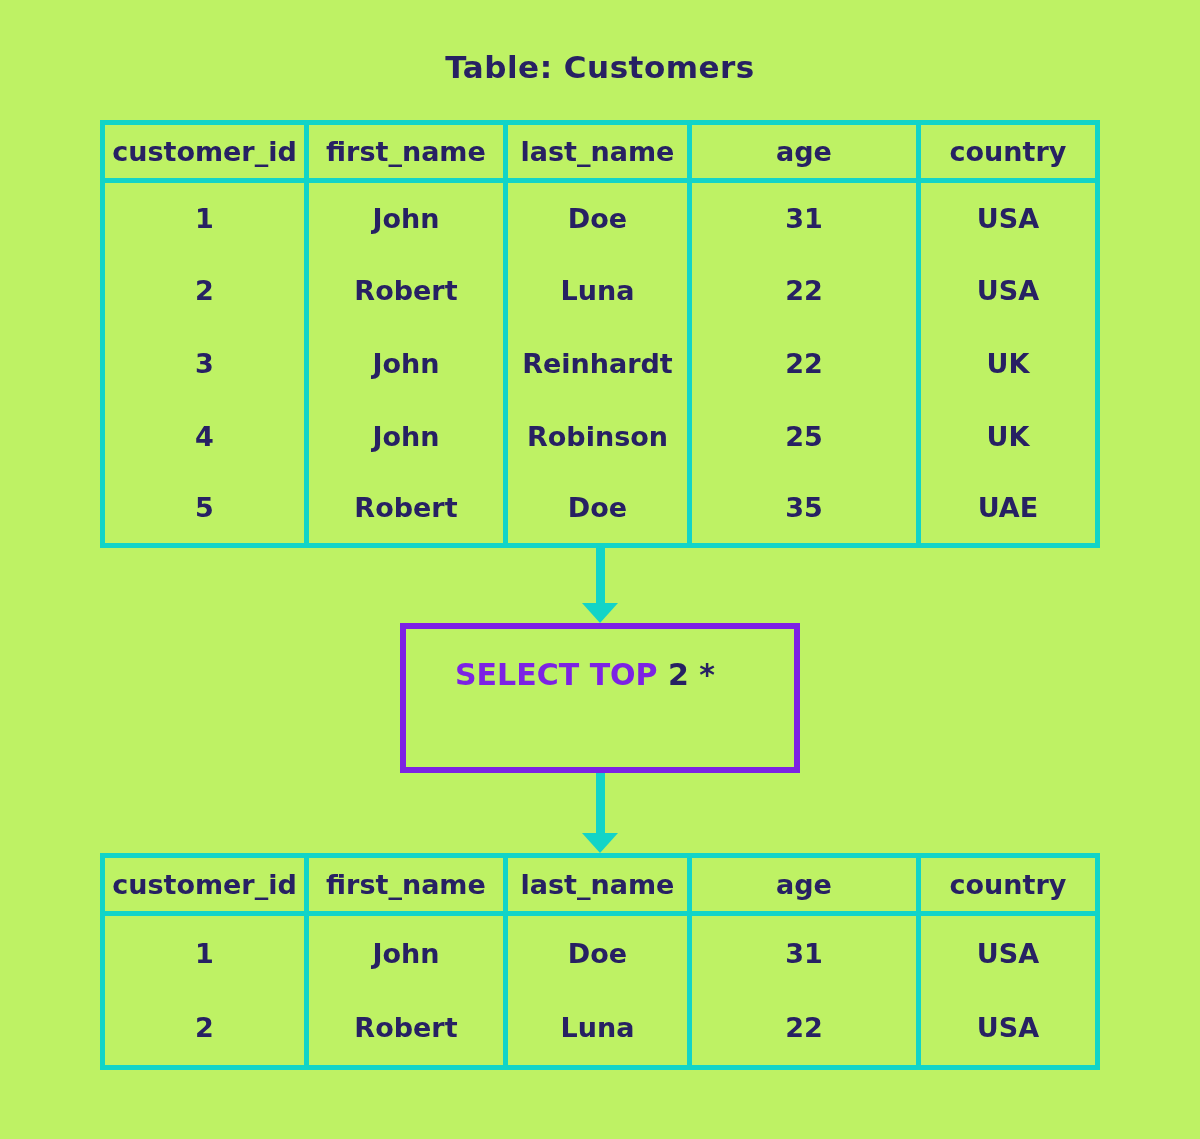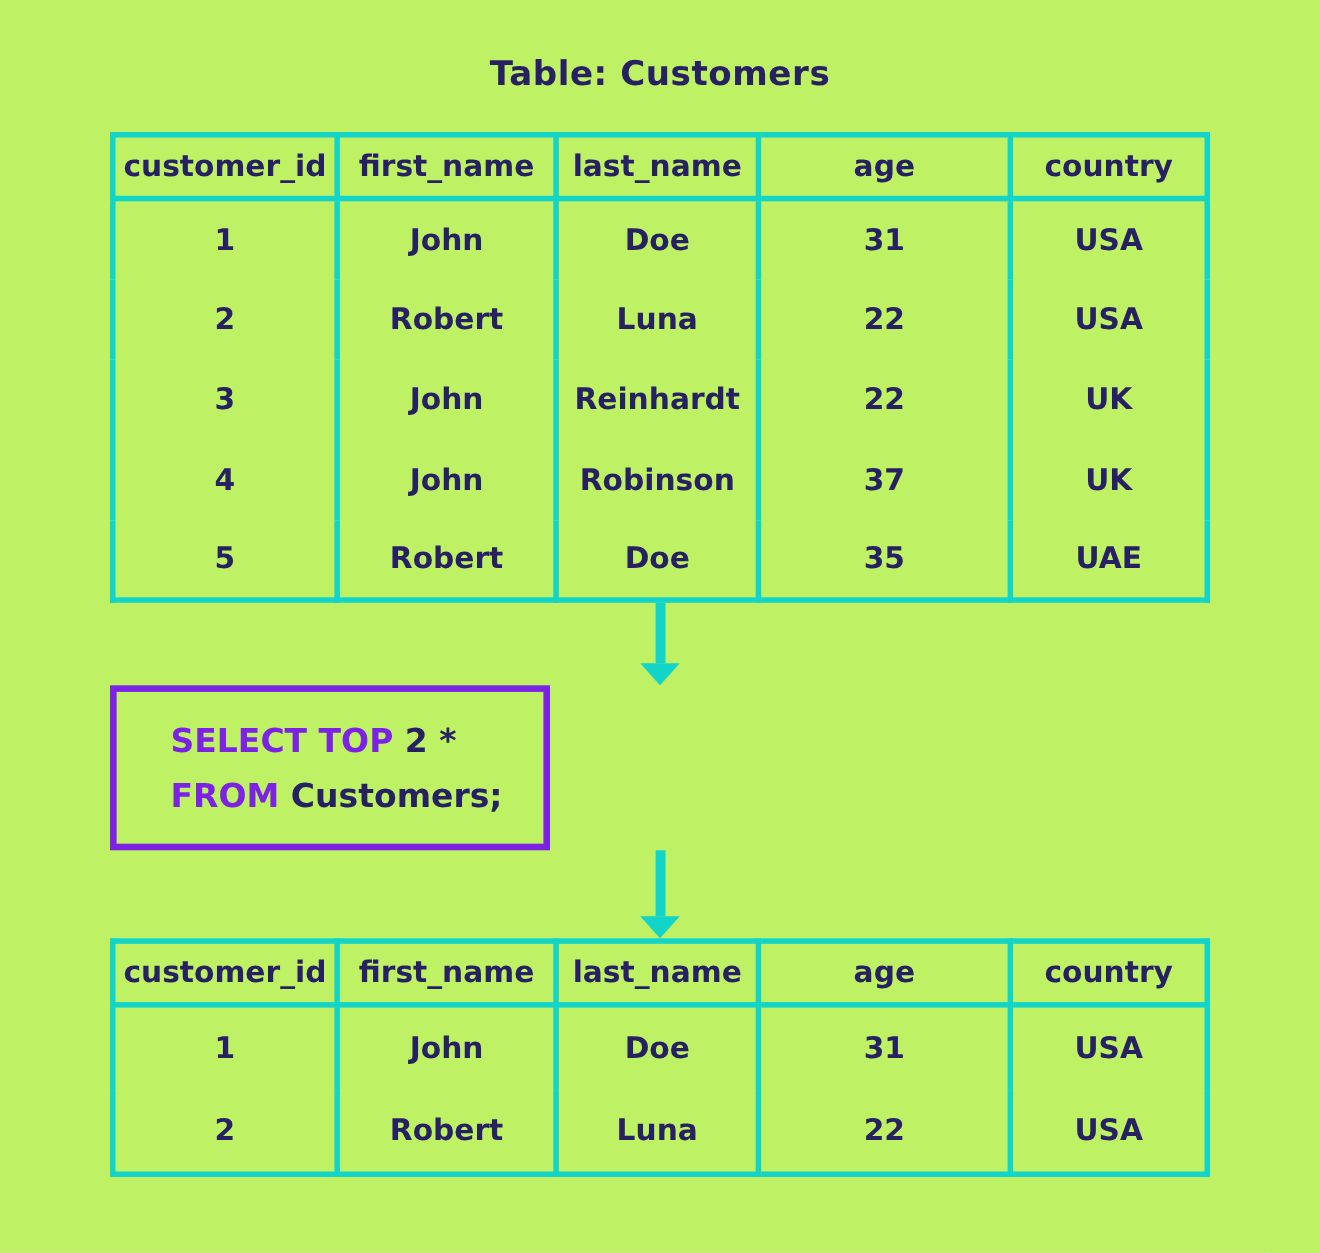--- a/index.html
+++ b/index.html
@@ -81,20 +81,21 @@
     width: 0;
     height: 0;
     border-left: 18px solid transparent;
     border-right: 18px solid transparent;
     border-top: 20px solid var(--teal);
   }
 
   .query-box {
     width: 400px;
     height: 150px;
+    margin-left: 300px;
     border: 6px solid var(--purple);
     padding: 21px 0 0 49px;
     font-size: 30px;
     font-weight: bold;
     line-height: 50px;
     white-space: pre;
   }
   .query-line { height: 50px; }
   .kw { color: var(--purple); }
   .plain { color: var(--navy); }
@@ -136,39 +137,39 @@
             <td>3</td>
             <td>John</td>
             <td>Reinhardt</td>
             <td>22</td>
             <td>UK</td>
           </tr>
           <tr>
             <td>4</td>
             <td>John</td>
             <td>Robinson</td>
-            <td>37</td>
+            <td>25</td>
             <td>UK</td>
           </tr>
           <tr>
             <td>5</td>
             <td>Robert</td>
             <td>Doe</td>
             <td>35</td>
             <td>UAE</td>
           </tr>
         </tbody>
     </table>
 
     <div class="arrow arrow-1">
       <div class="stem"></div>
       <div class="head"></div>
     </div>
 
-    <div class="query-box"><div class="query-line"><span class="kw">SELECT TOP </span><span class="plain">2 *</span></div><div class="query-line"><span class="kw">FROM </span><span class="plain">Customers;</span></div></div>
+    <div class="query-box"><div class="query-line"><span class="kw">SELECT TOP </span><span class="plain">2 *</span></div></div>
 
     <div class="arrow arrow-2">
       <div class="stem"></div>
       <div class="head"></div>
     </div>
 
     <table class="data-table result-table" data-table="result_table">
       <thead>
         <tr>
             <th>customer_id</th>

